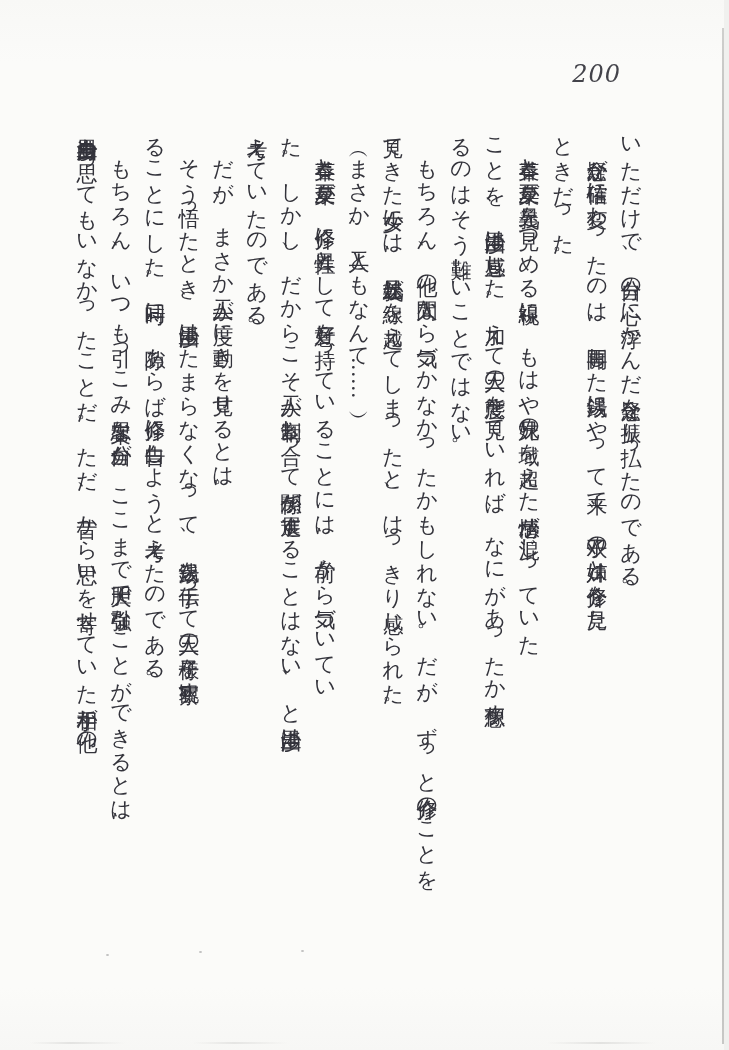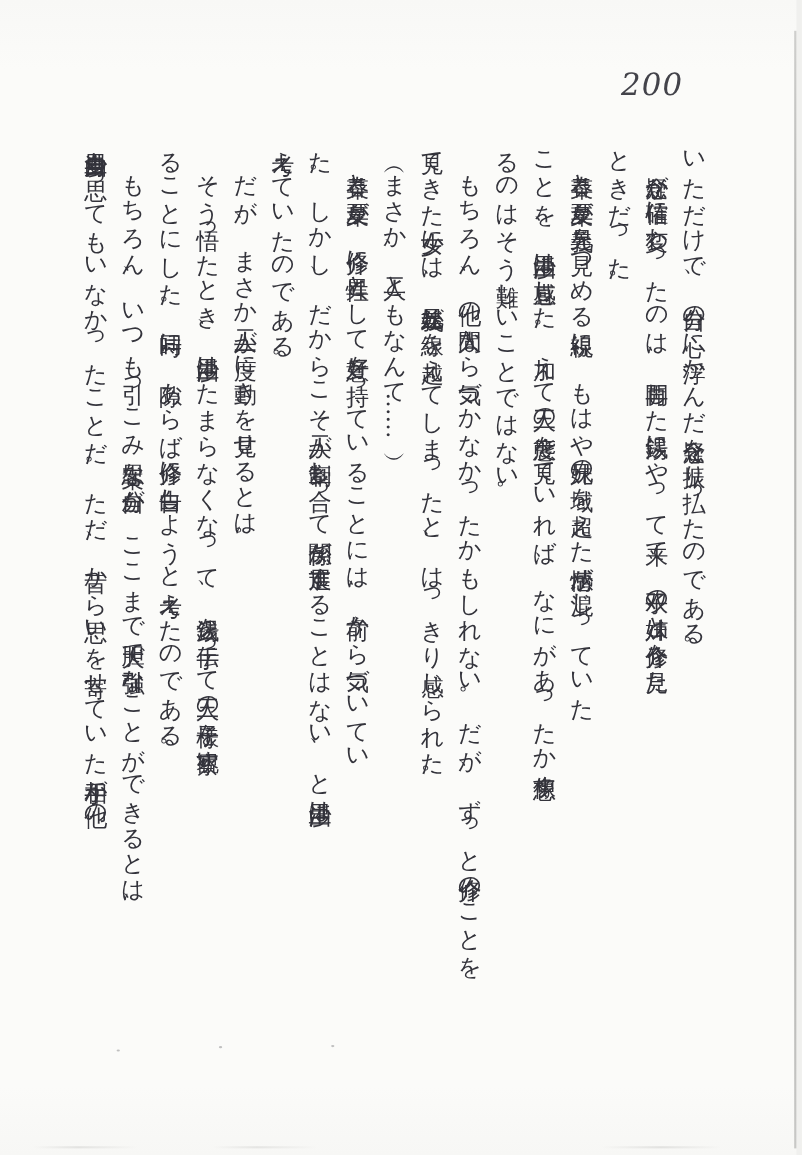--- a/index.html
+++ b/index.html
@@ -16,21 +16,21 @@
   }
   .page {
     position: absolute;
     inset: 0;
     background: linear-gradient(180deg, #f8f8f6 0%, #fbfbf9 6%, #fbfbf9 94%, #f7f7f5 100%);
   }
   .page-number {
     position: absolute;
     top: 60px;
     right: 108px;
-    font-size: 28px;
+    font-size: 24px;
     font-style: italic;
     letter-spacing: 1px;
     color: #43434a;
     text-align: right;
   }
   .text-block {
     position: absolute;
     top: 123px;
     right: 81px;
     height: 832px;

